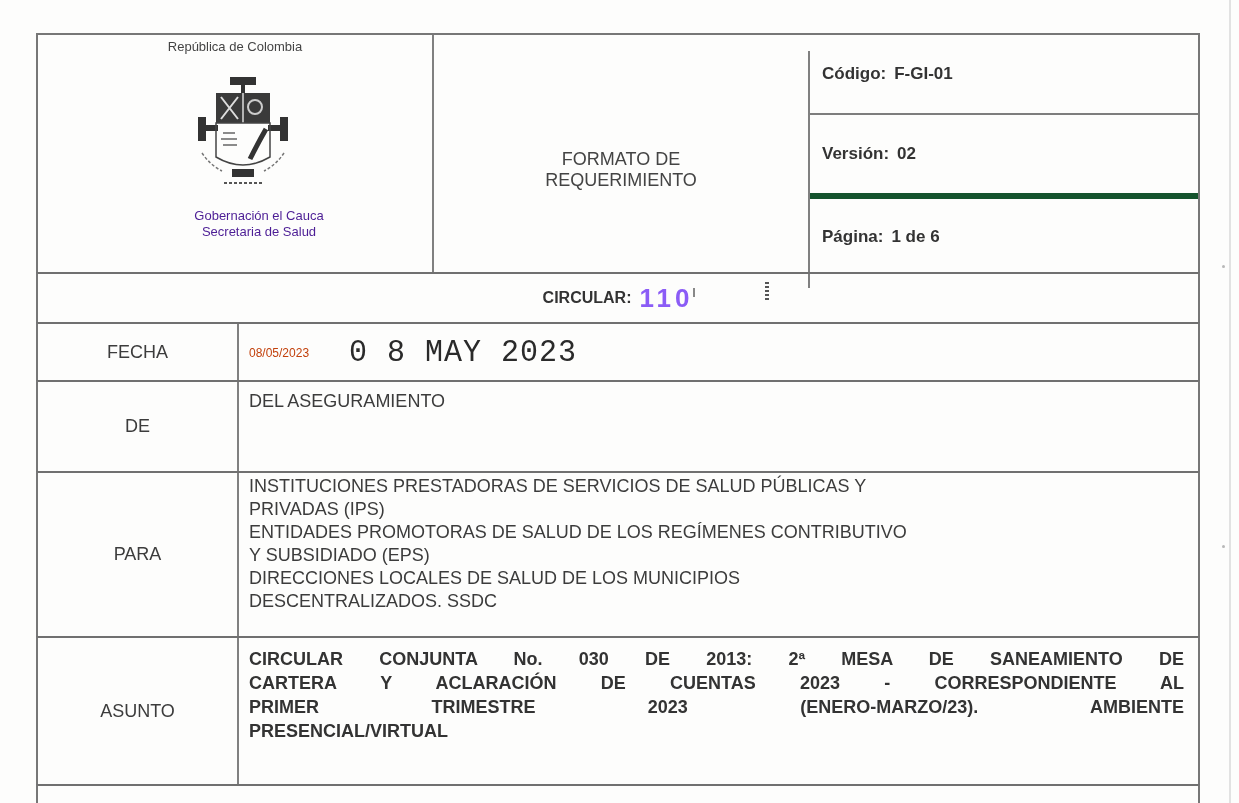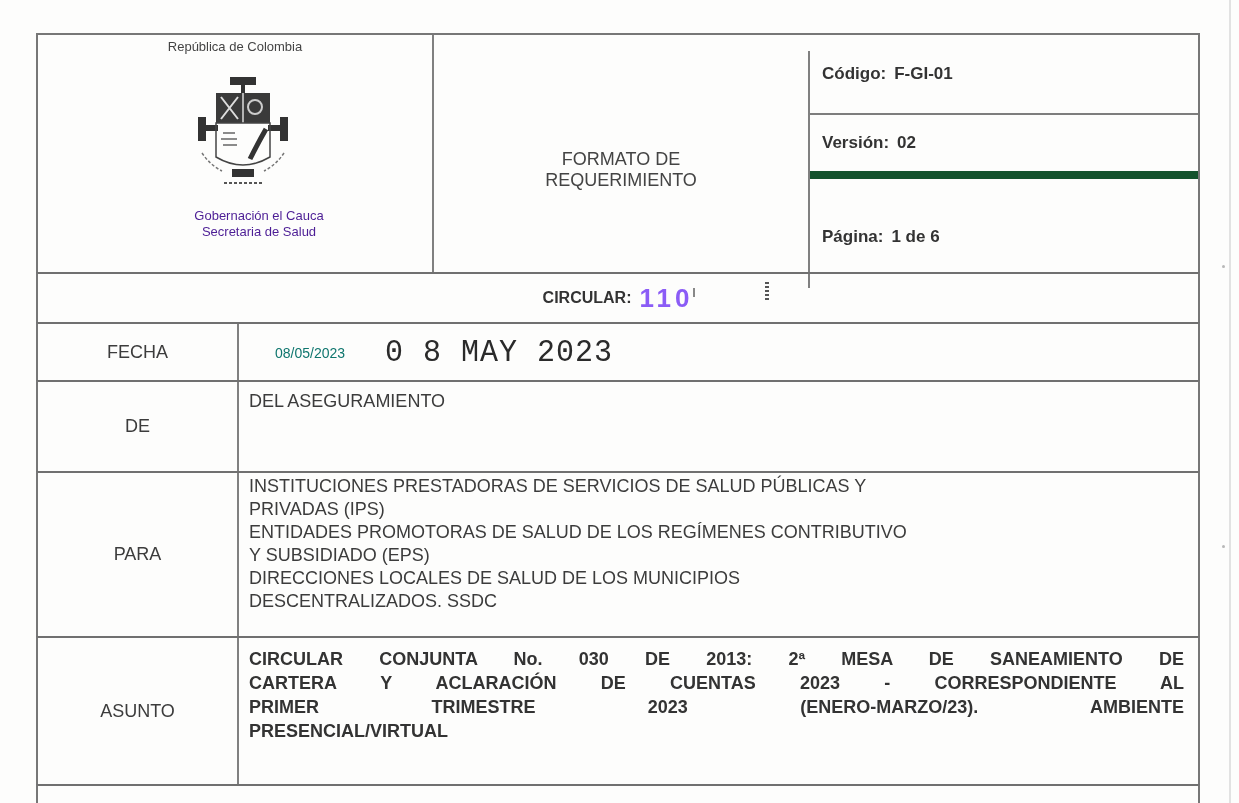--- a/index.html
+++ b/index.html
@@ -17,21 +17,21 @@
   .specks { position:absolute; left:1222px; width:3px; height:3px; background:#b8b8b8; border-radius:50%; }
 
   
   .hdr { position:absolute; left:36px; top:33px; width:1164px; height:239px;
          border:2px solid #777; border-bottom:none; box-sizing:border-box; }
   .hdr-col1 { position:absolute; left:0; top:0; width:396px; height:100%; border-right:2px solid #808080; box-sizing:border-box; text-align:center; }
   .hdr-col2 { position:absolute; left:396px; top:16px; width:376px; height:100%; border-right:2px solid #808080; box-sizing:border-box; display:flex; align-items:center; justify-content:center; text-align:center; }
   .hdr-col3 { position:absolute; left:772px; top:0; right:0; height:100%; }
   .meta-row { position:absolute; left:0; right:0; display:flex; align-items:center; padding-left:12px; font-size:17px; font-weight:bold; color:#333; box-sizing:border-box; }
   .meta-row.r1 { top:0; height:80px; border-bottom:2px solid #7d7d7d; }
-  .meta-row.r2 { top:80px; height:64px; border-bottom:8px solid #14532d; }
+  .meta-row.r2 { top:80px; height:84px; border-bottom:6px solid #14532d; }
   .meta-row.r3 { top:164px; height:75px; }
   .meta-row .lbl { margin-right:8px; }
 
   .republica { position:absolute; top:4px; left:0; right:0; font-size:13px; color:#444; }
   .gob { position:absolute; top:173px; left:0; right:0; font-size:13px; color:#4c1d95; line-height:16px;margin-left:48px; }
   .coat { position:absolute; left:150px; top:38px; width:110px; height:118px; }
 
   .fmt-title { font-size:18px; line-height:21px; color:#444; }
 
   
@@ -40,21 +40,21 @@
   .row .value-cell { position:absolute; left:199px; right:0; top:0; bottom:0; padding:4px 14px 0 12px; font-size:18px; line-height:22px; color:#3c3c3c; box-sizing:border-box; }
 
   .circ-row { top:272px; height:50px; display:flex; align-items:center; justify-content:center; }
   .circ-label { font-size:16px; font-weight:bold; color:#333; margin-right:8px; }
   .circ-num { font-size:26px; font-weight:bold; color:#8b5cf6; letter-spacing:4px; }
   .circ-mark1 { position:absolute; left:655px; top:14px; width:2px; height:9px; background:#888; }
   .circ-mark2 { position:absolute; left:727px; top:8px; width:4px; height:18px; background:repeating-linear-gradient(#555 0 2px, transparent 2px 4px); }
 
   .fecha-row { top:322px; height:58px; }
   .fecha-row .value-cell { display:flex; align-items:center; padding-top:2px; }
-  .fecha-small { font-size:14px; color:#0f766e;margin-left:26px; }
+  .fecha-small { font-size:12px; color:#c2410c; }
   .stamp { font-family:"Liberation Mono", monospace; font-size:30px; color:#2a2a2a; margin-left:40px; letter-spacing:1px; transform:scaleY(1.05); }
 
   .de-row { top:380px; height:91px; }
   .de-row .value-cell { padding-top:8px; }
   .para-row { top:471px; height:165px; }
   .para-row .value-cell { padding-top:2px; line-height:23px; }
   .asunto-row { top:636px; height:148px; }
   .asunto-row .value-cell { padding-top:9px; font-weight:bold; text-align:justify; text-align-last:left; line-height:24px; color:#333; font-size:18px; }
   .asunto-row .value-cell .just { text-align:justify; text-align-last:justify; display:block; }
 

